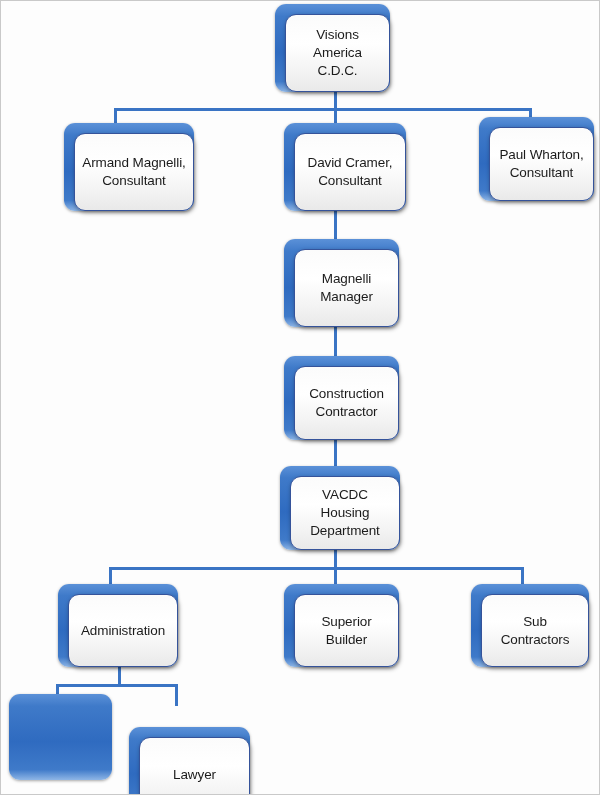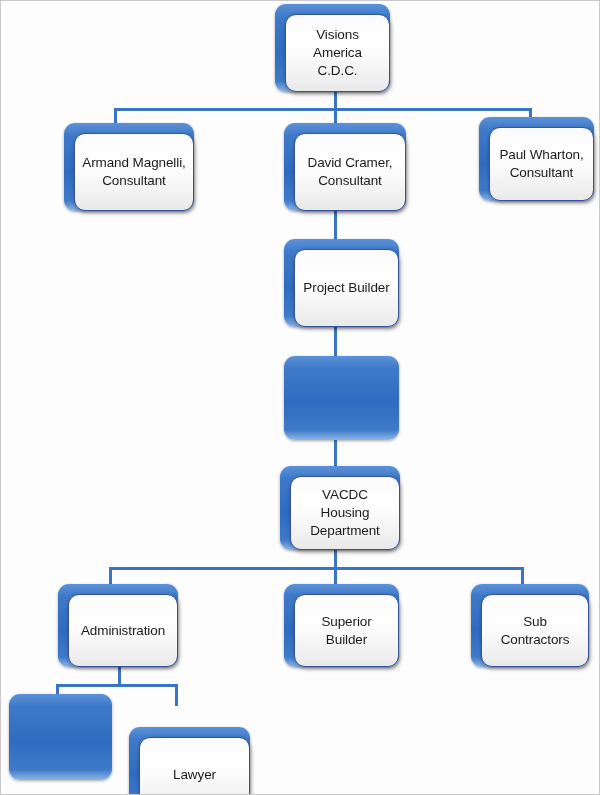--- a/index.html
+++ b/index.html
@@ -131,26 +131,30 @@
     <div class="plate"></div>
     <div class="face">
       <span class="label">Paul Wharton,
 Consultant</span>
     </div>
   </div>
 
   <div class="node" style="left:283px; top:238px; width:115px; height:88px;">
     <div class="plate"></div>
     <div class="face">
-      <span class="label">Project Builder</span>
+      <span class="label">Magnelli Manager</span>
     </div>
   </div>
 
   <div class="node" style="left:283px; top:355px; width:115px; height:84px;">
     <div class="plate"></div>
+    <div class="face">
+      <span class="label">Construction
+Contractor</span>
+    </div>
   </div>
 
   <div class="node" style="left:279px; top:465px; width:120px; height:84px;">
     <div class="plate"></div>
     <div class="face">
       <span class="label">VACDC Housing
 Department</span>
     </div>
   </div>
 

